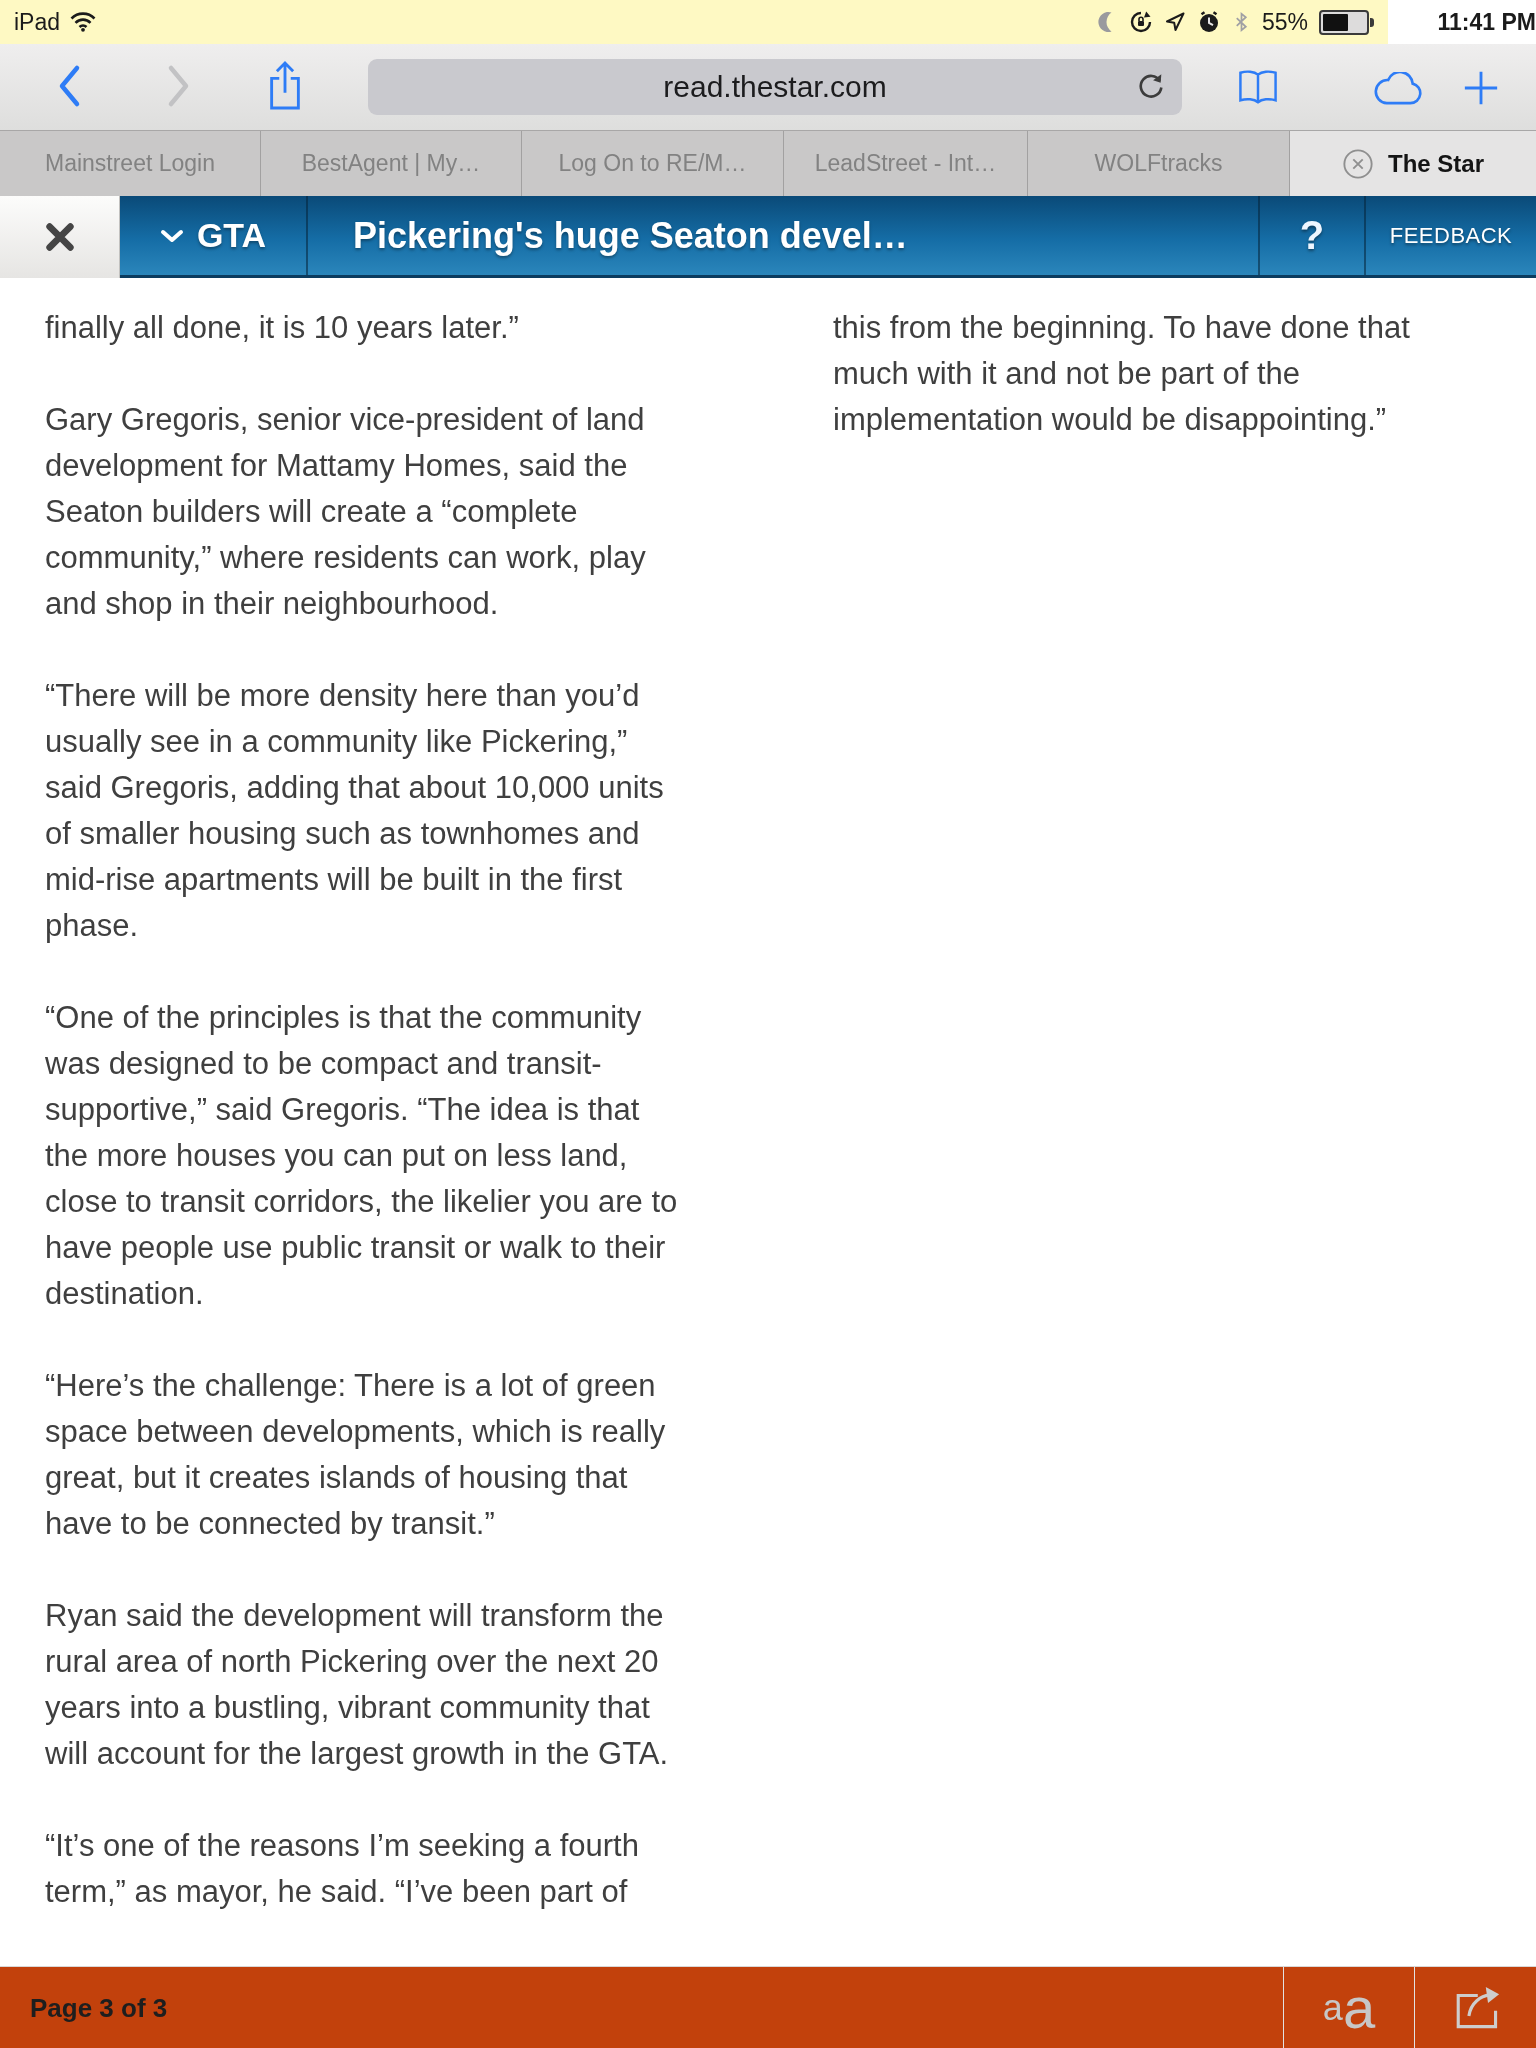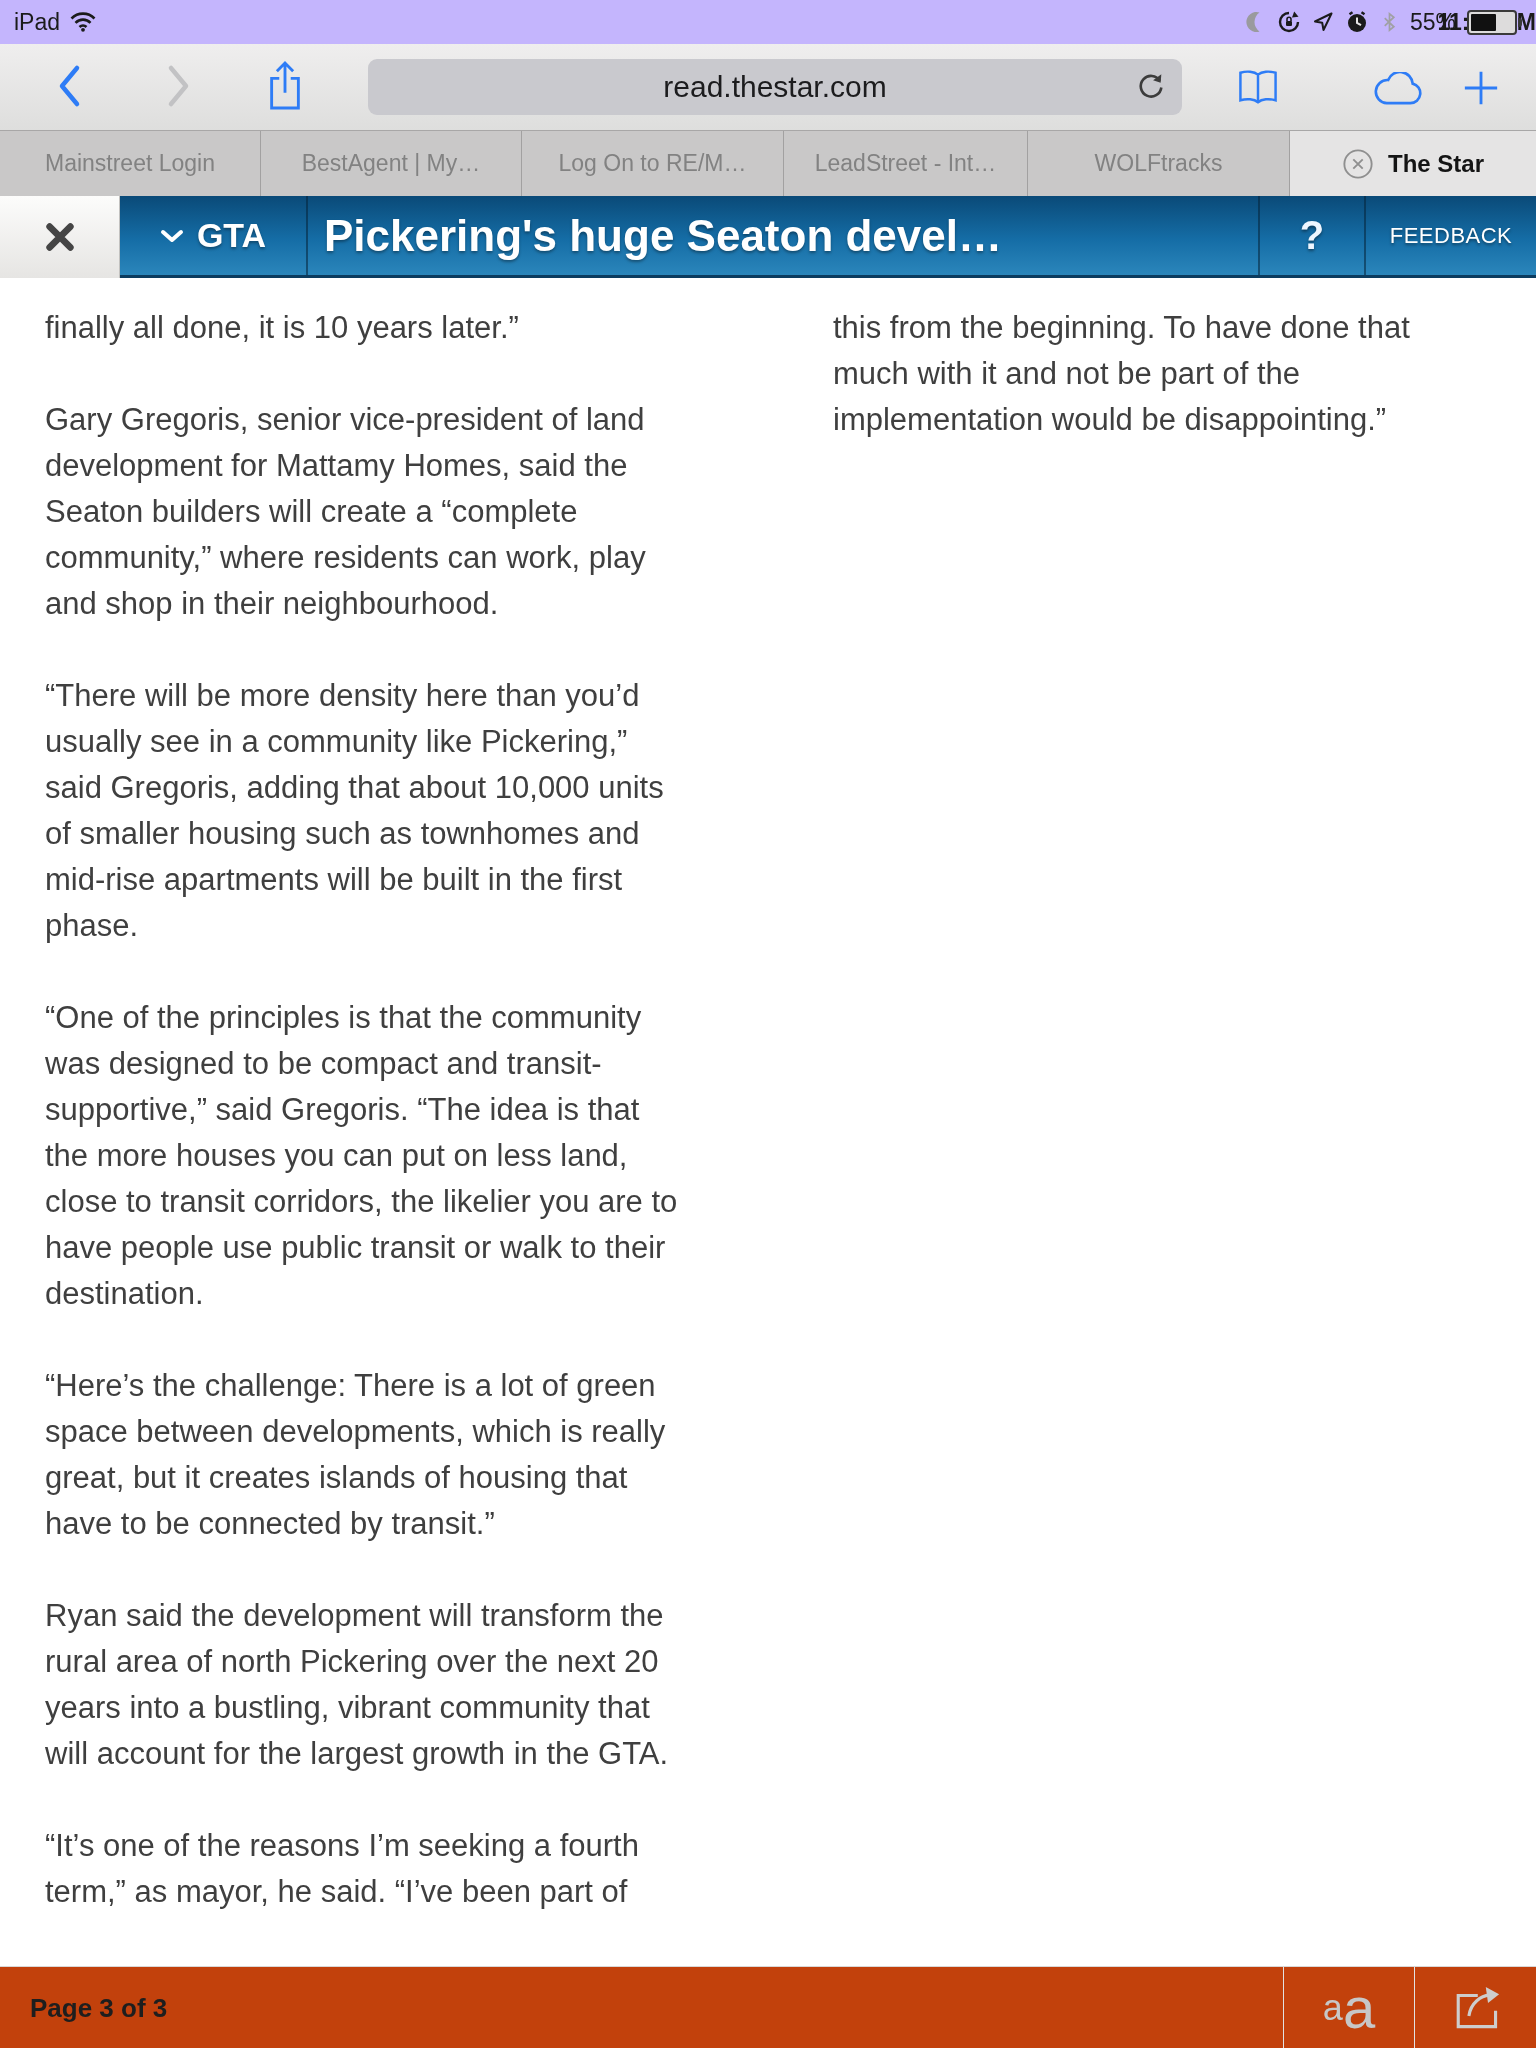--- a/index.html
+++ b/index.html
@@ -2,22 +2,22 @@
 <html><head>
 <meta charset="utf-8">
 <style>
   html,body{margin:0;padding:0;background:#888;}
   .screen{
     position:relative;width:1536px;height:2048px;background:#ffffff;
     font-family:"Liberation Sans","DejaVu Sans",sans-serif;overflow:hidden;
   }
   
   .status-bar{
-    position:absolute;top:0;left:0;width:1536px;height:44px;
-    background:#c4b5fd;color:#1b1b1b;
+    position:absolute;top:0;left:0;width:1388px;height:44px;
+    background:#fef9c3;color:#1b1b1b;
   }
   .sb-left{position:absolute;left:14px;top:0;height:44px;display:flex;align-items:center;gap:10px;font-size:23px;}
   .sb-center{position:absolute;left:0;top:0;width:1536px;height:44px;display:flex;align-items:center;justify-content:flex-end;font-size:23px;font-weight:700;}
   .sb-right{position:absolute;right:14px;top:0;height:44px;display:flex;align-items:center;gap:11px;font-size:23px;}
   .batt{display:inline-block;width:46px;height:21px;border:2px solid #3a3a3a;border-radius:4px;position:relative;background:#dddcdc;}
   .batt-fill{position:absolute;left:2px;top:2px;bottom:2px;width:55%;background:#111;border-radius:1px;}
   .batt-cap{display:inline-block;width:4px;height:9px;background:#3a3a3a;border-radius:0 3px 3px 0;margin-left:1px;}
   
   .toolbar{
     position:absolute;top:44px;left:0;width:1536px;height:86px;
@@ -47,21 +47,21 @@
     position:absolute;top:196px;left:0;width:1536px;height:82px;display:flex;
     color:#fff;
   }
   .ah-close{
     width:120px;height:100%;background:linear-gradient(#fcfcfb,#e6e5e3);
     border-right:1px solid #c2c1bf;display:flex;align-items:center;justify-content:center;box-sizing:border-box;
   }
   .ah-blue{flex:1;display:flex;background:linear-gradient(#0a4a78 0%,#156da6 55%,#2b86bb 100%);border-bottom:3px solid #0c3c5f;box-sizing:border-box;}
   .ah-section{width:186px;display:flex;align-items:center;justify-content:center;gap:13px;font-size:34px;font-weight:700;text-shadow:0 2px 3px rgba(0,0,0,.35);}
   .ah-title{
-    flex:1;display:flex;align-items:center;padding-left:16px;font-size:44px;font-weight:700;
+    flex:1;display:flex;align-items:center;padding-left:45px;font-size:36px;font-weight:700;
     border-left:2px solid rgba(5,36,58,.55);text-shadow:0 2px 3px rgba(0,0,0,.35);
     white-space:nowrap;overflow:hidden;
   }
   .ah-help{width:104px;display:flex;align-items:center;justify-content:center;font-size:40px;font-weight:700;
     border-left:2px solid rgba(5,36,58,.55);color:#eef6ff;text-shadow:0 2px 3px rgba(0,0,0,.4);}
   .ah-feedback{width:170px;display:flex;align-items:center;justify-content:center;font-size:22px;font-weight:400;
     letter-spacing:.5px;border-left:2px solid rgba(5,36,58,.55);text-shadow:0 2px 3px rgba(0,0,0,.4);}
   
   .article{position:absolute;top:278px;left:0;width:1536px;bottom:82px;background:#fff;}
   .col{position:absolute;top:27px;width:760px;color:#3f3f3f;font-size:31px;line-height:46px;}

